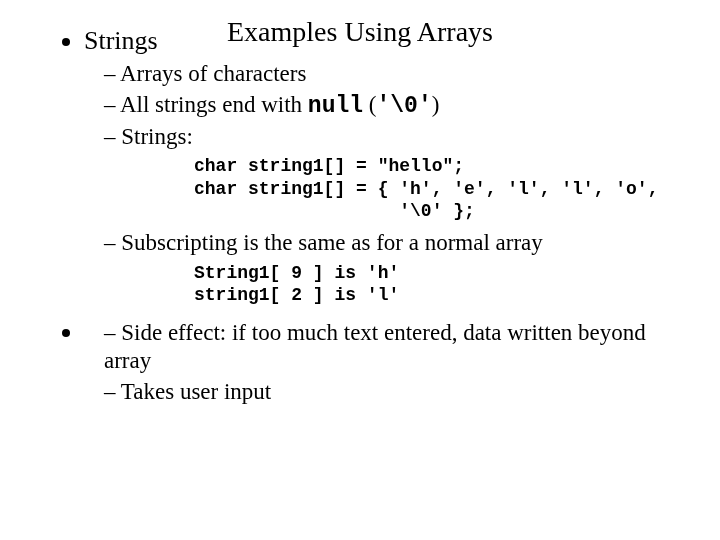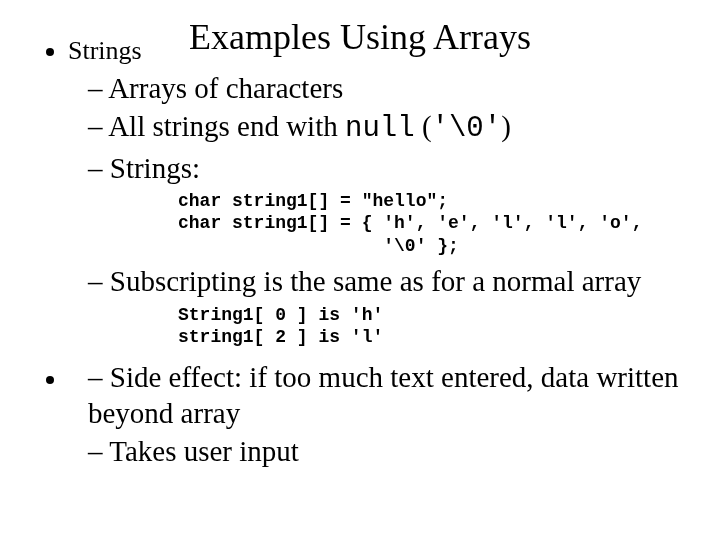--- a/index.html
+++ b/index.html
@@ -13,61 +13,62 @@
     overflow: hidden;
   }
   .slide {
     position: relative;
     width: 720px;
     height: 540px;
     box-sizing: border-box;
     padding: 16px 40px 20px 40px;
   }
   .title {
-    font-size: 36px;
+    font-size: 28px;
     text-align: center;
     margin: 0 0 20px 0;
     font-weight: normal;
   }
   ul.top {
     list-style: disc;
-    margin: 0;
+    margin: 16px;
     padding-left: 28px;
     font-size: 26px;
   }
   ul.top > li {
     margin-top: -42px; 
     margin-bottom: 6px;
   }
   ul.top > li.second {
     margin-top: 10px;
   }
   ul.sub {
     list-style: none;
     margin: 4px 0 0 0;
     padding-left: 20px;
-    font-size: 29px;
+    font-size: 23px;
   }
   ul.sub > li::before {
     content: "– ";
   }
   ul.sub > li {
     margin: 2px 0;
     line-height: 1.25;
   }
   .code {
     font-family: "Courier New", Courier, monospace;
     font-weight: bold;
     font-size: 18px;
     white-space: pre;
     margin: 4px 0 6px 110px;
     line-height: 1.25;
   }
   .inline-code {
     font-family: "Courier New", Courier, monospace;
+    font-weight: bold;
   }
   .nonbold {
     font-weight: bold;
   }
 </style>
 </head>
 <body>
 
 <div class="slide">
 
@@ -87,21 +88,21 @@
       </ul>
 
       <div class="code">char string1[] = "hello";
 char string1[] = { 'h', 'e', 'l', 'l', 'o',
                    '\0' };</div>
 
       <ul class="sub">
         <li>Subscripting is the same as for a normal array</li>
       </ul>
 
-      <div class="code"><span>String1[ 0 ] </span><span class="nonbold">is </span><span>'h'</span>
+      <div class="code"><span>String1[ 9 ] </span><span class="nonbold">is </span><span>'h'</span>
 <span>string1[ 2 ] </span><span class="nonbold">is </span><span>'l'</span></div>
     </li>
 
     <li class="second">
 
 
       <ul class="sub">
         <li>Side effect: if too much text entered, data written beyond array</li>
         <li>Takes user input</li>
       </ul>

